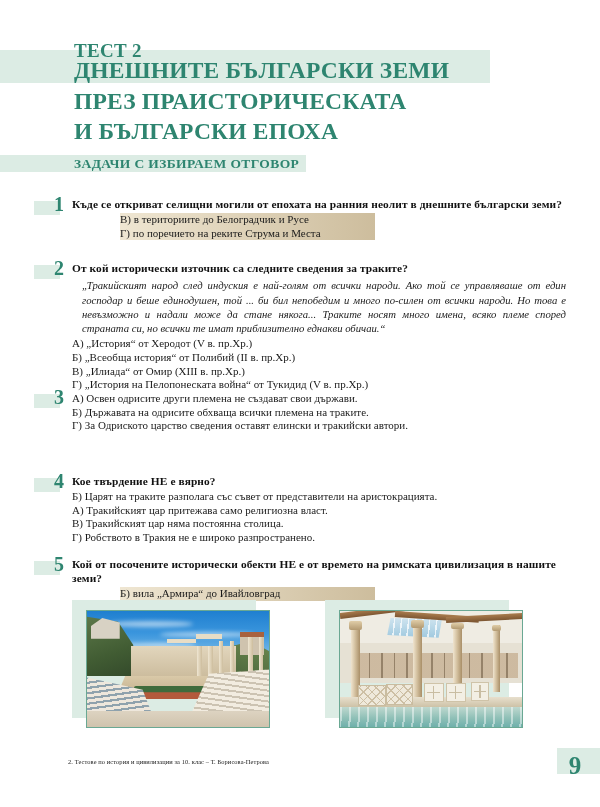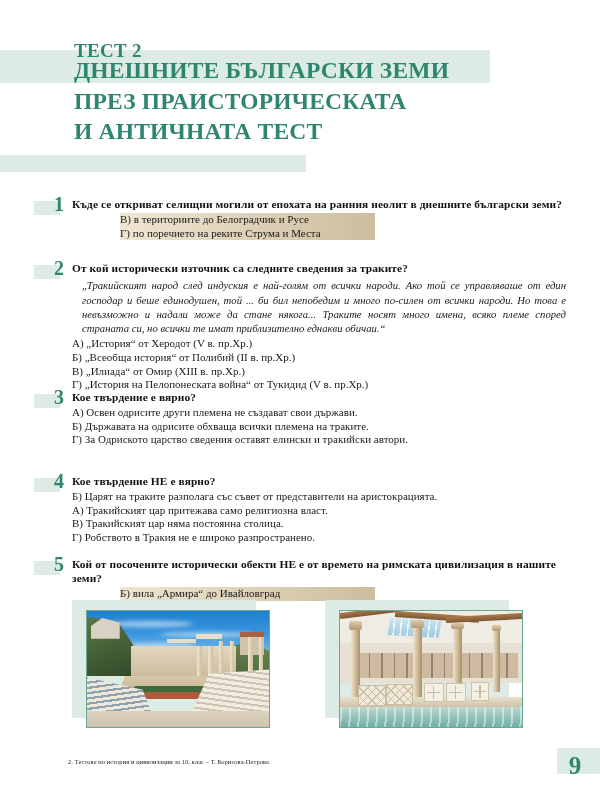--- a/index.html
+++ b/index.html
@@ -150,22 +150,23 @@
 <div class="page">
 
   <div class="band" id="band-title"></div>
   <div class="band" id="band-sub"></div>
   <div class="band" id="band-page"></div>
 
   <div class="test-label">ТЕСТ 2</div>
   <div class="main-title">
     <span class="tline">ДНЕШНИТЕ БЪЛГАРСКИ ЗЕМИ</span>
     <span class="tline">ПРЕЗ ПРАИСТОРИЧЕСКАТА</span>
-    <span class="tline">И АНТИЧНАТА ТЕСТ</span>
-  </div>
+    <span class="tline">И БЪЛГАРСКИ ЕПОХА</span>
+  </div>
+  <div class="subtitle">ЗАДАЧИ С ИЗБИРАЕМ ОТГОВОР</div>
 
   <div class="q" style="top:197px;">
     <div class="qmark"></div>
     <div class="qnum">1</div>
     <div class="qtext">Къде се откриват селищни могили от епохата на ранния неолит в днешните български земи?</div>
     <div class="opts">
       <div class="row">
         <div class="col">
           <div class="opt">А) в земите около с. Овчарово и с. Караново</div>
           <div class="opt">Б) в пещерите Бачо Киро и Леденика</div>
@@ -187,21 +188,20 @@
       <div class="opt">А) „История“ от Херодот (V в. пр.Хр.)</div>
       <div class="opt">Б) „Всеобща история“ от Полибий (II в. пр.Хр.)</div>
       <div class="opt">В) „Илиада“ от Омир (XIII в. пр.Хр.)</div>
       <div class="opt">Г) „История на Пелопонеската война“ от Тукидид (V в. пр.Хр.)</div>
     </div>
   </div>
 
   <div class="q" style="top:390px;">
     <div class="qmark"></div>
     <div class="qnum">3</div>
-    <div class="qtext">Кое твърдение е вярно?</div>
     <div class="opts">
       <div class="opt">А) Освен одрисите други племена не създават свои държави.</div>
       <div class="opt">Б) Държавата на одрисите обхваща всички племена на траките.</div>
       <div class="opt">Г) За Одриското царство сведения оставят елински и тракийски автори.</div>
     </div>
   </div>
 
   <div class="q" style="top:474px;">
     <div class="qmark"></div>
     <div class="qnum">4</div>

